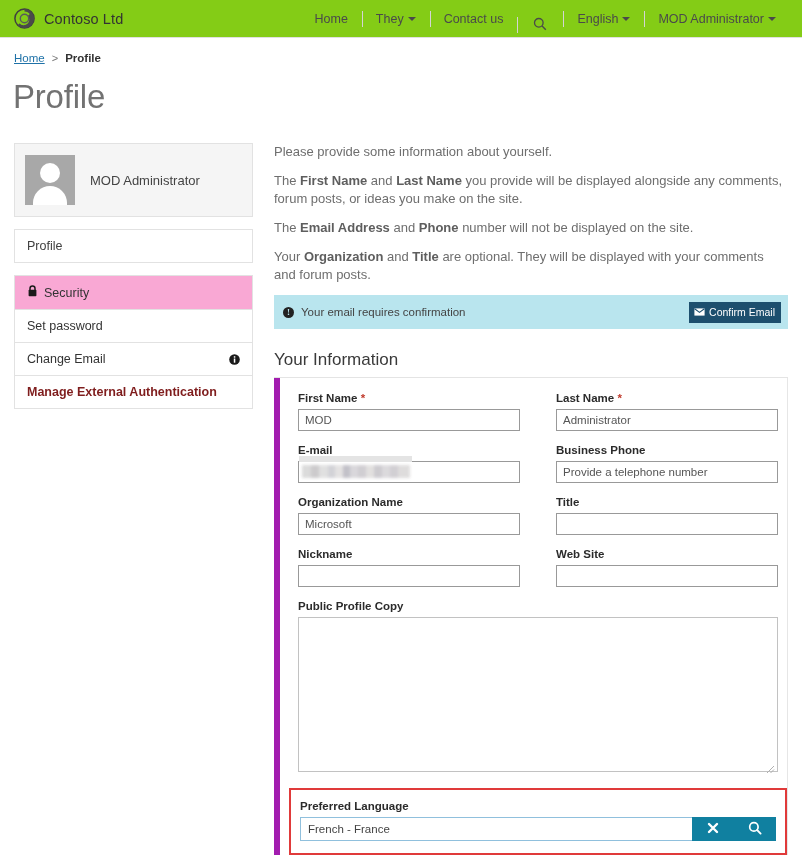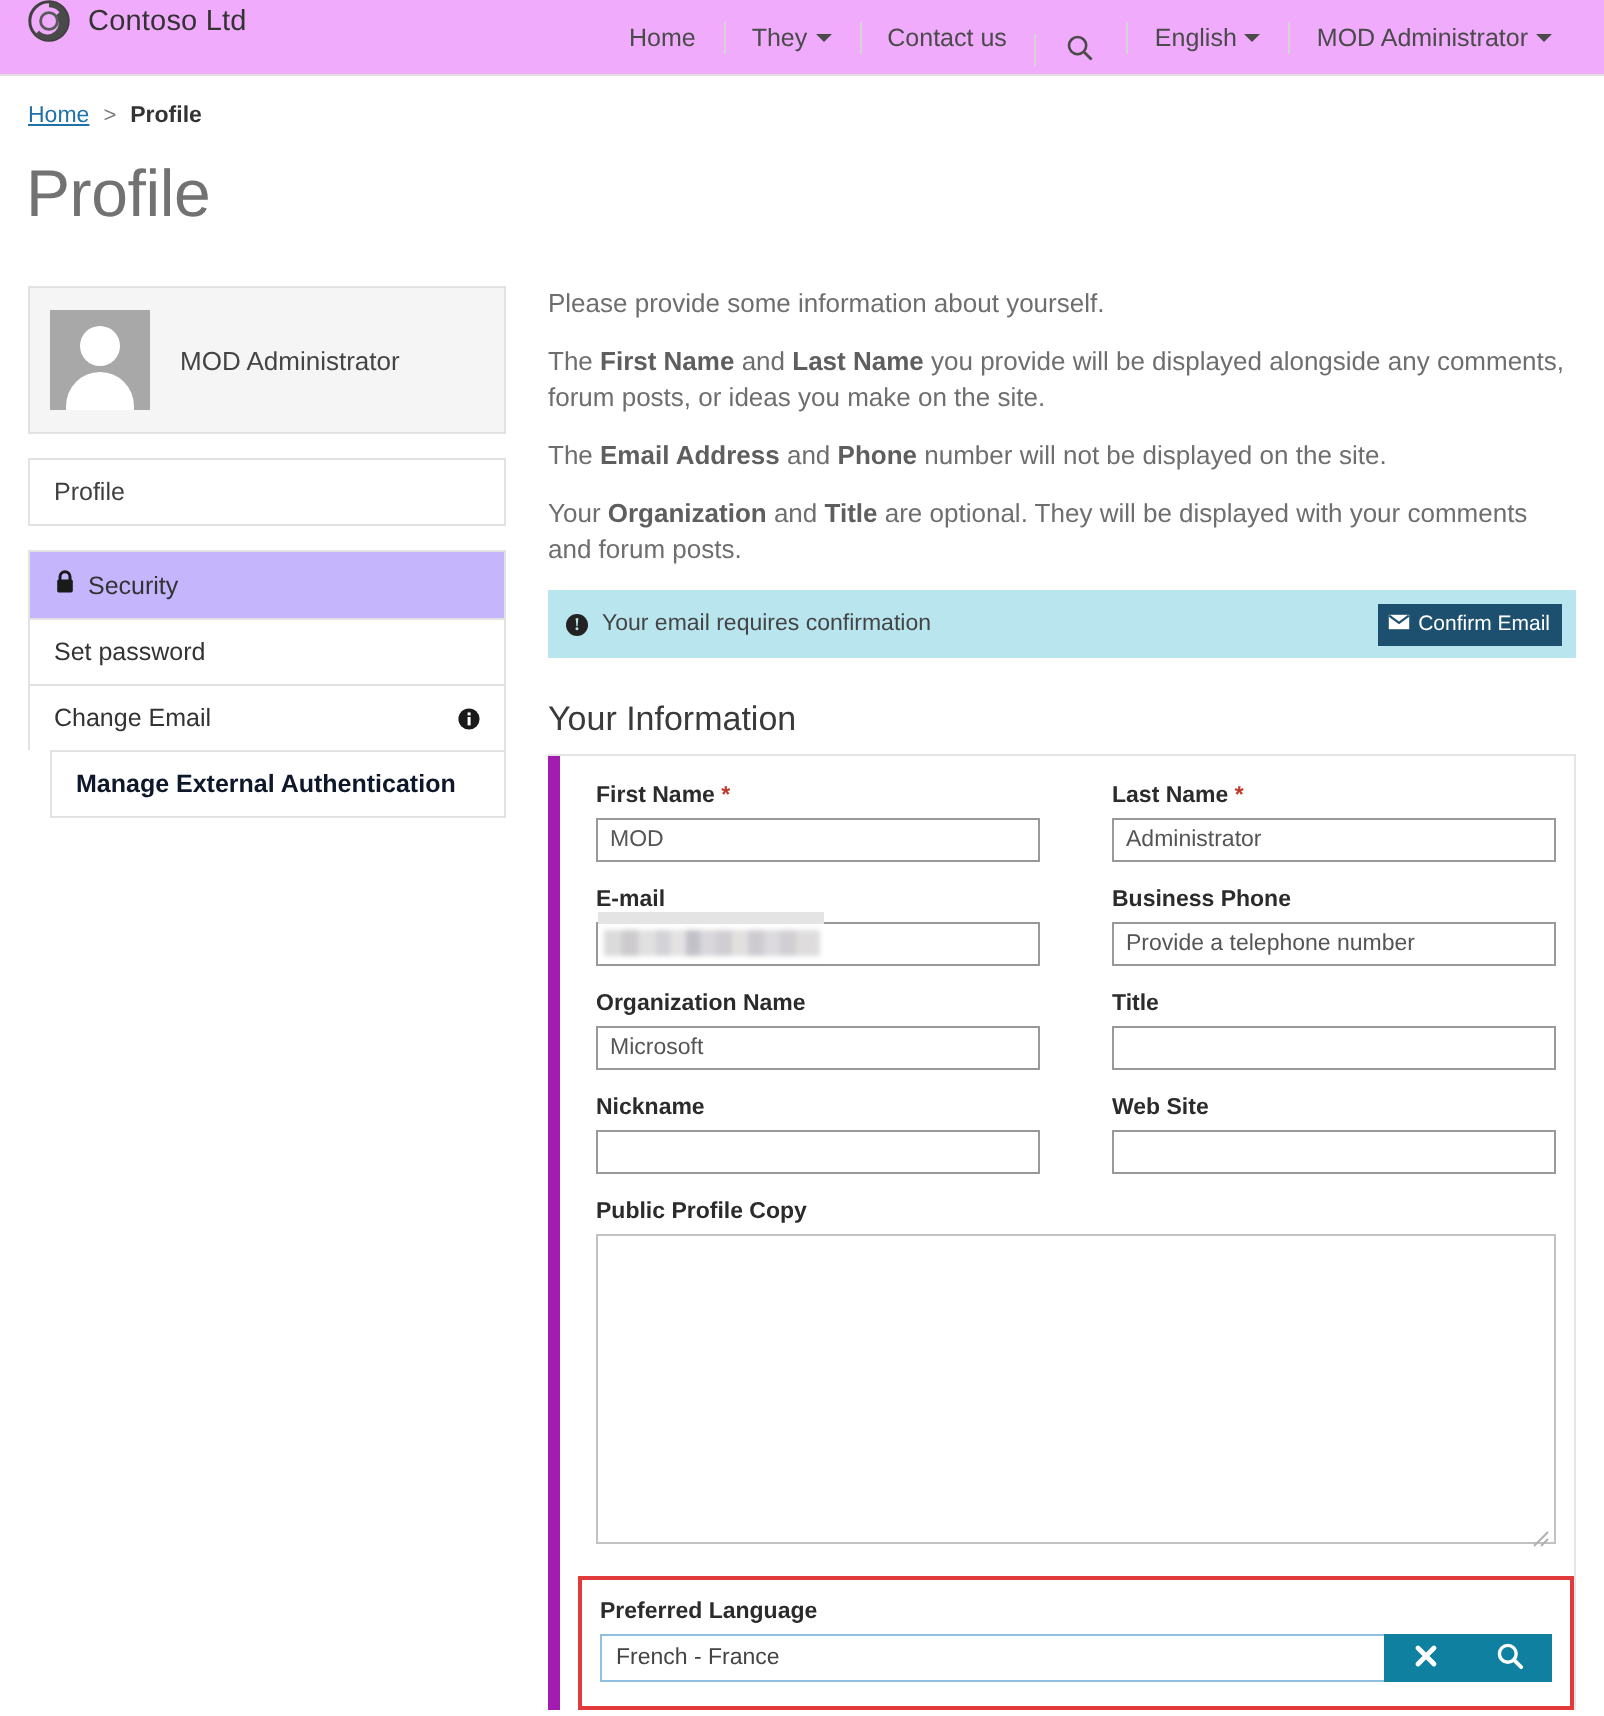--- a/index.html
+++ b/index.html
@@ -11,24 +11,24 @@
     font-family: "Liberation Sans", sans-serif;
     font-size: 13px;
     color: #444444;
     overflow: hidden;
   }
 
   
   .navbar {
     position: relative;
     height: 38px;
-    background: #f0abfc;
+    background: #84cc16;
     border-bottom: 1px solid #e0e0e0;
     display: flex;
-    align-items: flex-start;
+    align-items: center;
   }
   .brand {
     display: flex;
     align-items: center;
     gap: 9px;
     padding-left: 14px;
   }
   .brand-logo {
     width: 21px; height: 21px;
     flex: 0 0 21px;
@@ -151,25 +151,25 @@
     padding: 9px 12px;
     font-size: 12.5px;
     color: #3f3f3f;
     cursor: pointer;
     display: flex;
     align-items: center;
   }
   .nav-list-item:last-child { border-bottom: 1px solid #e2e2e2; }
   .nav-list.single .nav-list-item { border-bottom: 1px solid #e2e2e2; }
   .nav-list-item.header {
-    background: #c4b5fd;
+    background: #f9a8d4;
     color: #333;
     gap: 6px;
   }
-  .nav-list-item.bold { font-weight: bold; color: #0f172a; margin-left: 11px; }
+  .nav-list-item.bold { font-weight: bold; color: #7f1d1d; }
   .nav-list-item.semi { font-weight: 400; color: #333; }
   .item-right { margin-left: auto; display: flex; align-items: center; }
   .lock-icon { flex: 0 0 11px; }
 
   
   .intro p {
     margin: 0 0 11px 0;
     font-size: 13px;
     line-height: 18px;
     color: #6e6e6e;

